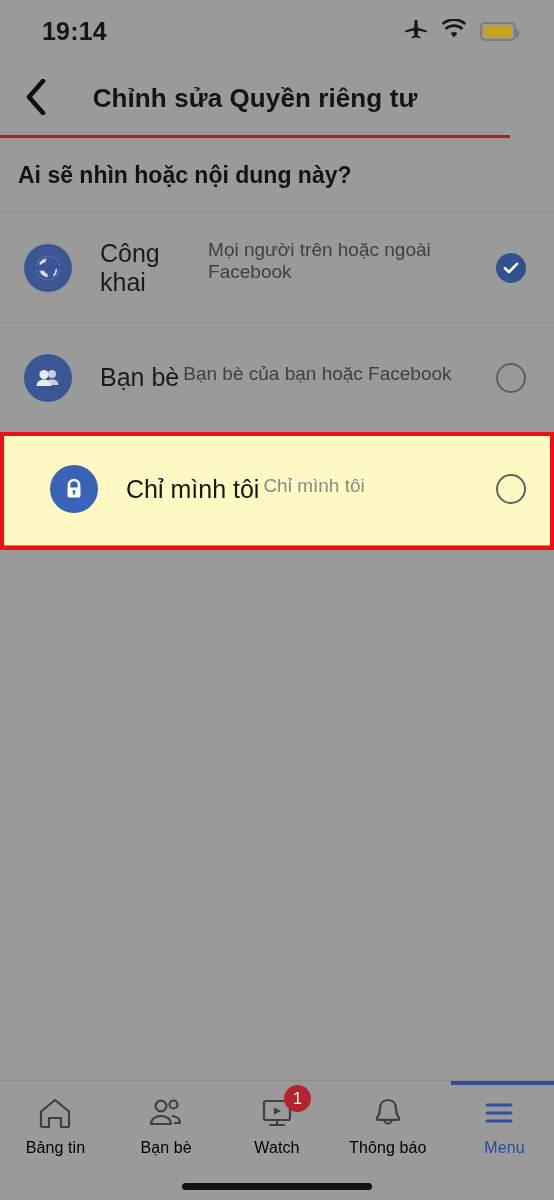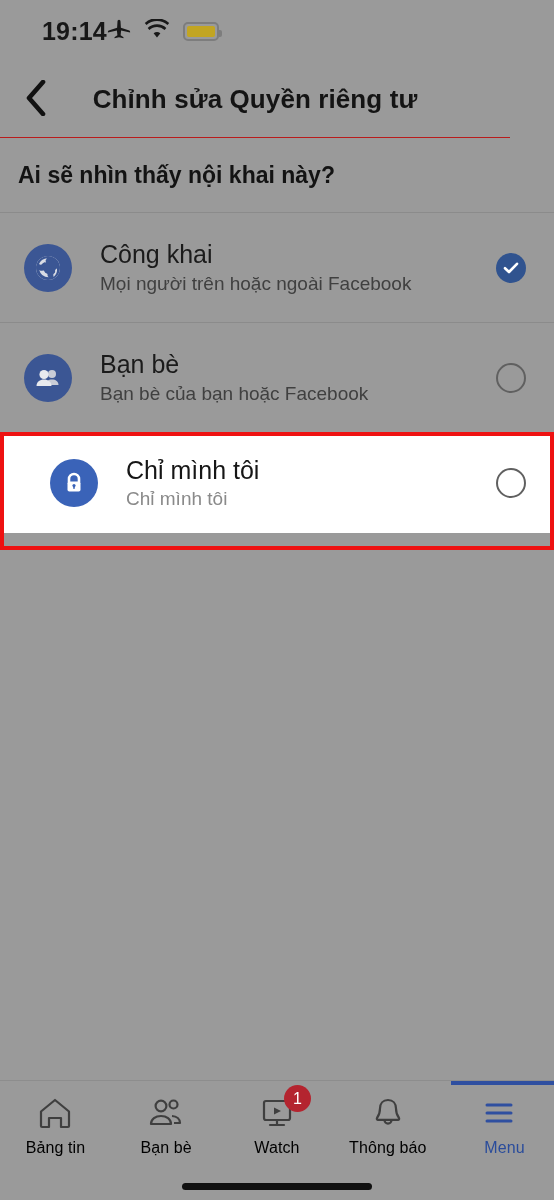--- a/index.html
+++ b/index.html
@@ -18,20 +18,21 @@
   }
 
   
   .statusbar {
     position: absolute;
     top: 0; left: 0;
     width: 554px;
     height: 62px;
     display: flex;
     align-items: center;
+    justify-content: space-between;
     padding: 0 38px 0 42px;
   }
   .status-time {
     font-size: 25px;
     font-weight: bold;
     color: #181818;
     letter-spacing: 0.2px;
   }
   .status-icons {
     display: flex;
@@ -69,21 +70,21 @@
   }
 
   
   .header {
     position: absolute;
     top: 62px; left: 0;
     width: 510px;
     height: 76px;
     display: flex;
     align-items: center;
-    border-bottom: 1px solid #b91c1c;
+    border-bottom: 3px solid #b91c1c;
   }
   .back-btn {
     width: 72px;
     height: 76px;
     display: flex;
     align-items: center;
     justify-content: center;
   }
   .chev {
     display: block;
@@ -123,45 +124,44 @@
     position: relative;
     width: 554px;
     height: 110px;
     display: flex;
     align-items: center;
     padding: 0 22px 0 14px;
     border-bottom: 1px solid #8b8b8b;
     background: transparent;
   }
   .option-row.highlight {
-    background: #ffffff;
+    background: #fef9c3;
     border-bottom: none;
-    height: 100px;
+    height: 112px;
     padding-left: 40px;
   }
   .avatar {
     width: 48px;
     height: 48px;
     border-radius: 50%;
     flex: 0 0 48px;
     display: flex;
     align-items: center;
     justify-content: center;
     background: #3b5694;
     margin-left: 10px;
   }
   .option-row.highlight .avatar {
     background: #3a63b8;
   }
   .opt-text {
     flex: 1;
     padding-left: 28px;
     display: flex;
-    flex-direction: column;
-    justify-content: center;
+    flex-direction: row;
     gap: 4px;
   }
   .opt-title {
     font-size: 25px;
     color: #1b1b1b;
     line-height: 1.15;
   }
   .opt-sub {
     font-size: 19px;
     color: #404040;
@@ -298,21 +298,21 @@
     <div class="back-btn">
       <span class="chev">
         <svg width="22" height="36" viewBox="0 0 22 36">
             <path d="M18 2 4 18l14 16" stroke="#111" stroke-width="4.6" fill="none" stroke-linecap="round" stroke-linejoin="round"></path>
           </svg>
       </span>
     </div>
     <div class="header-title">Chỉnh sửa Quyền riêng tư</div>
   </div>
 
-  <div class="section-title">Ai sẽ nhìn thấy nội khai này?</div>
+  <div class="section-title">Ai sẽ nhìn hoặc nội dung này?</div>
 
   <div class="options">
 
     <div class="option-row">
       <span class="avatar">
         <svg width="30" height="30" viewBox="0 0 30 30">
           <circle cx="15" cy="15" r="12" fill="#d9dce4"></circle>
           <path d="M15 3a12 12 0 1 0 0 24 12 12 0 0 0 0-24zm-1.4 2.3c.2.8-.6 1.2-.9 1.9-.4.8.5 1.4 0 2.1-.6.8-1.8.3-2.6.8-.8.5-1.2 1.6-2.2 1.7-.7.1-1.3-.4-1.9-.7a10 10 0 0 1 7.6-5.8zM6.2 17c.6.2 1.1.8 1.8.8.9.1 1.7-.5 2.5-.2.9.3 1 1.5 1.7 2.1.6.5 1.5.4 2 1 .6.7.2 1.8.6 2.6.2.4.6.6.8 1A10 10 0 0 1 6.2 17zm14.4 6.9c.1-.8-.5-1.5-.3-2.3.2-.9 1.3-1.2 1.7-2 .4-.9-.2-2 .3-2.8.4-.7 1.3-.9 1.7-1.6a10 10 0 0 1-3.4 8.7z" fill="#3b5694"></path>
         </svg>
       </span>

